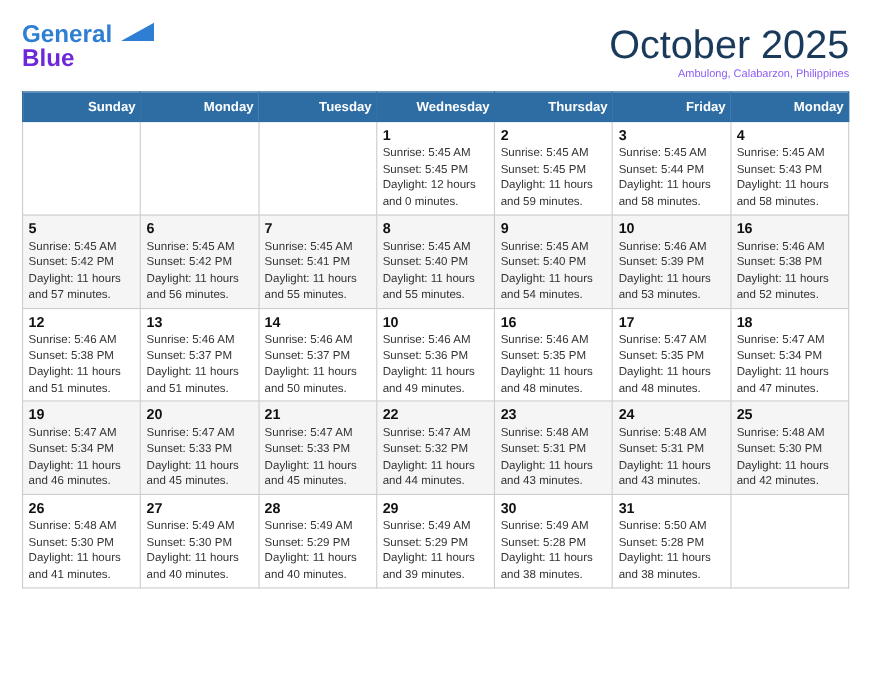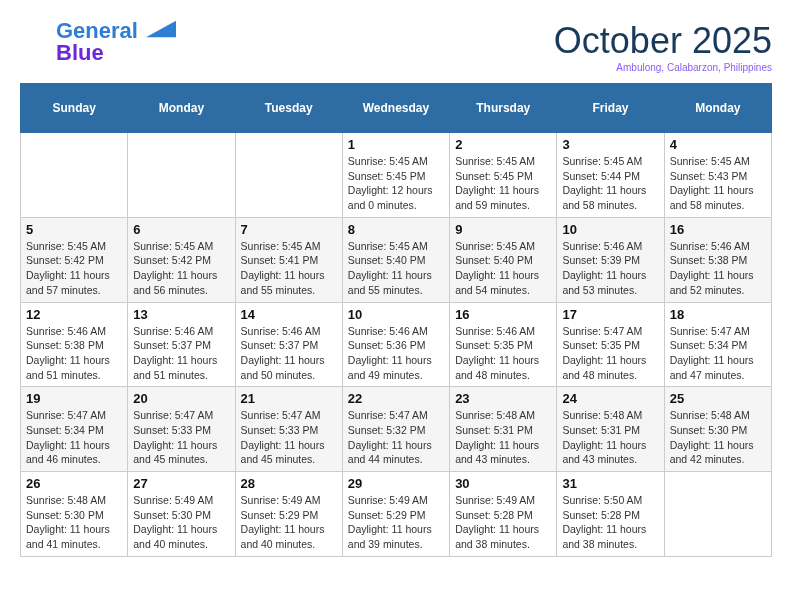--- a/index.html
+++ b/index.html
@@ -13,21 +13,20 @@
     .header {
       display: flex;
       justify-content: space-between;
       align-items: flex-start;
       margin-bottom: 10px;
     }
     .logo {
       display: flex;
       flex-direction: column;
       align-items: flex-start;
-      margin-left: 36px;
     }
     .logo-text {
       font-size: 22px;
       font-weight: bold;
       color: #1a3a5c;
       line-height: 1;
     }
     .logo-text span {
       color: #2e7fd4;
     }
@@ -54,22 +53,22 @@
       color: #8b5cf6;
     }
     .calendar {
       width: 100%;
       border-collapse: collapse;
       font-size: 11px;
     }
     .calendar th {
       background: #2e6da4;
       color: #fff;
-      padding: 17px 4px;
-      text-align: center;
+      padding: 6px 4px;
+      text-align: right;
       font-size: 12px;
       font-weight: bold;
       border: 1px solid #2e6da4;
     }
     .calendar td {
       vertical-align: top;
       border: 1px solid #ccc;
       padding: 4px 5px;
       width: 107px;
       min-height: 80px;

